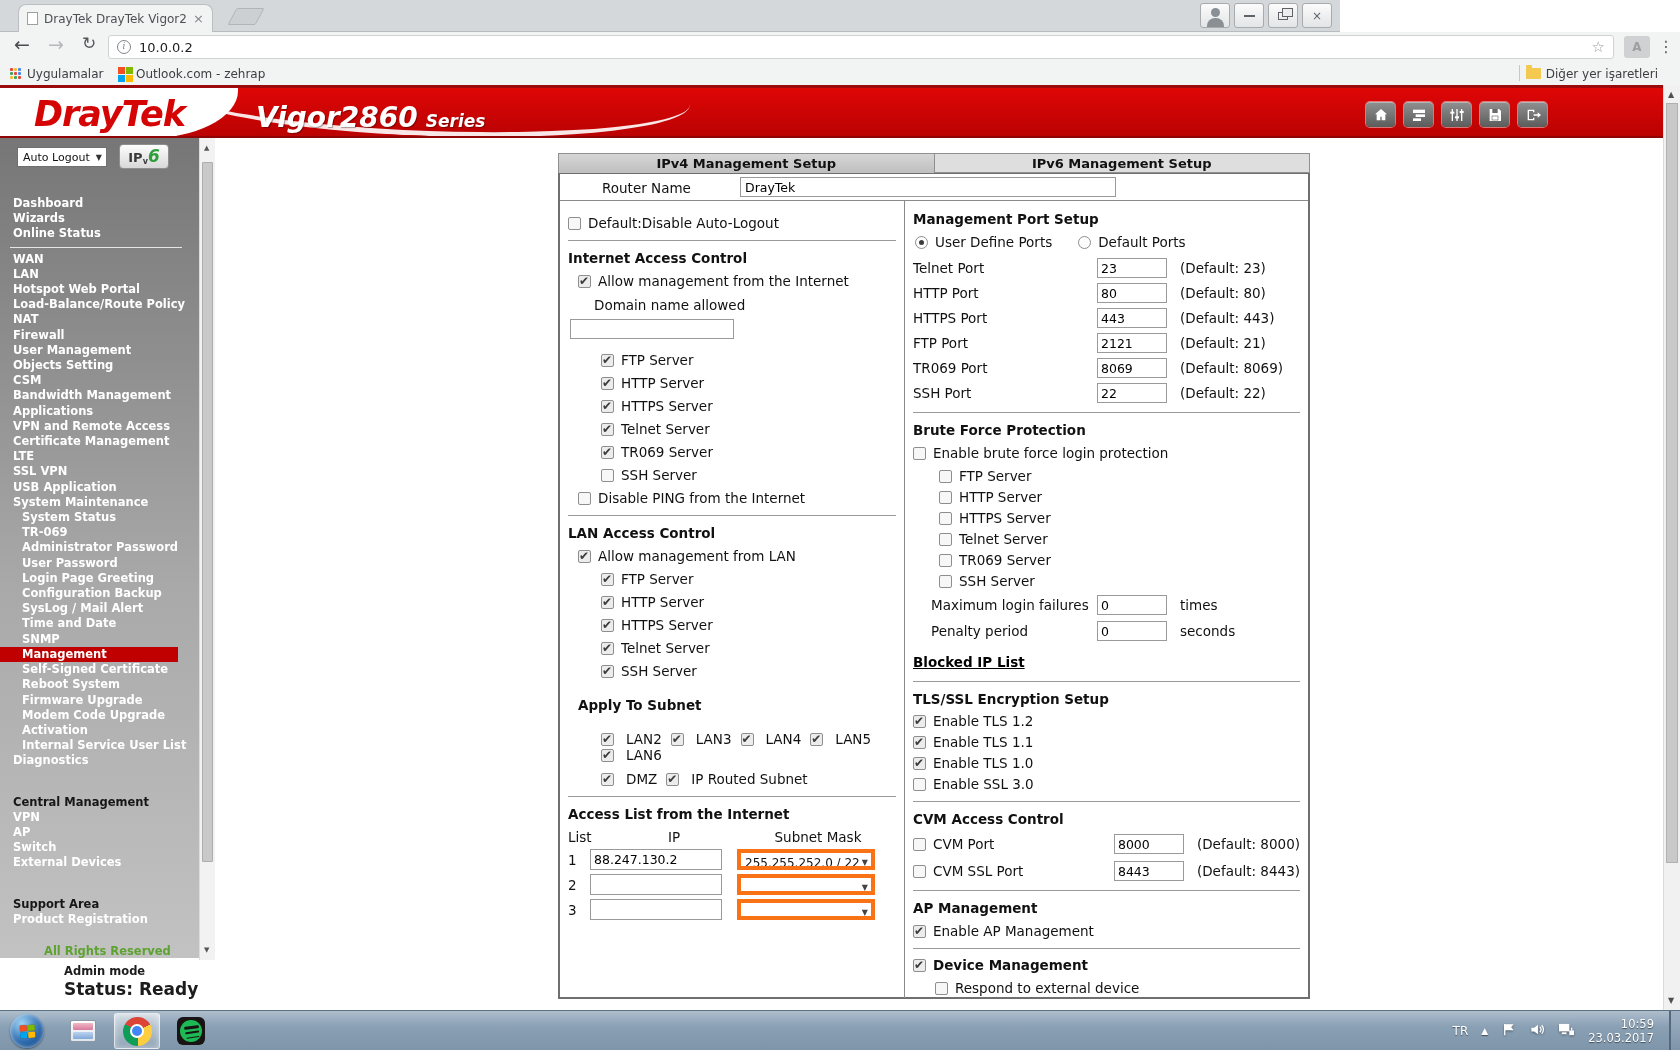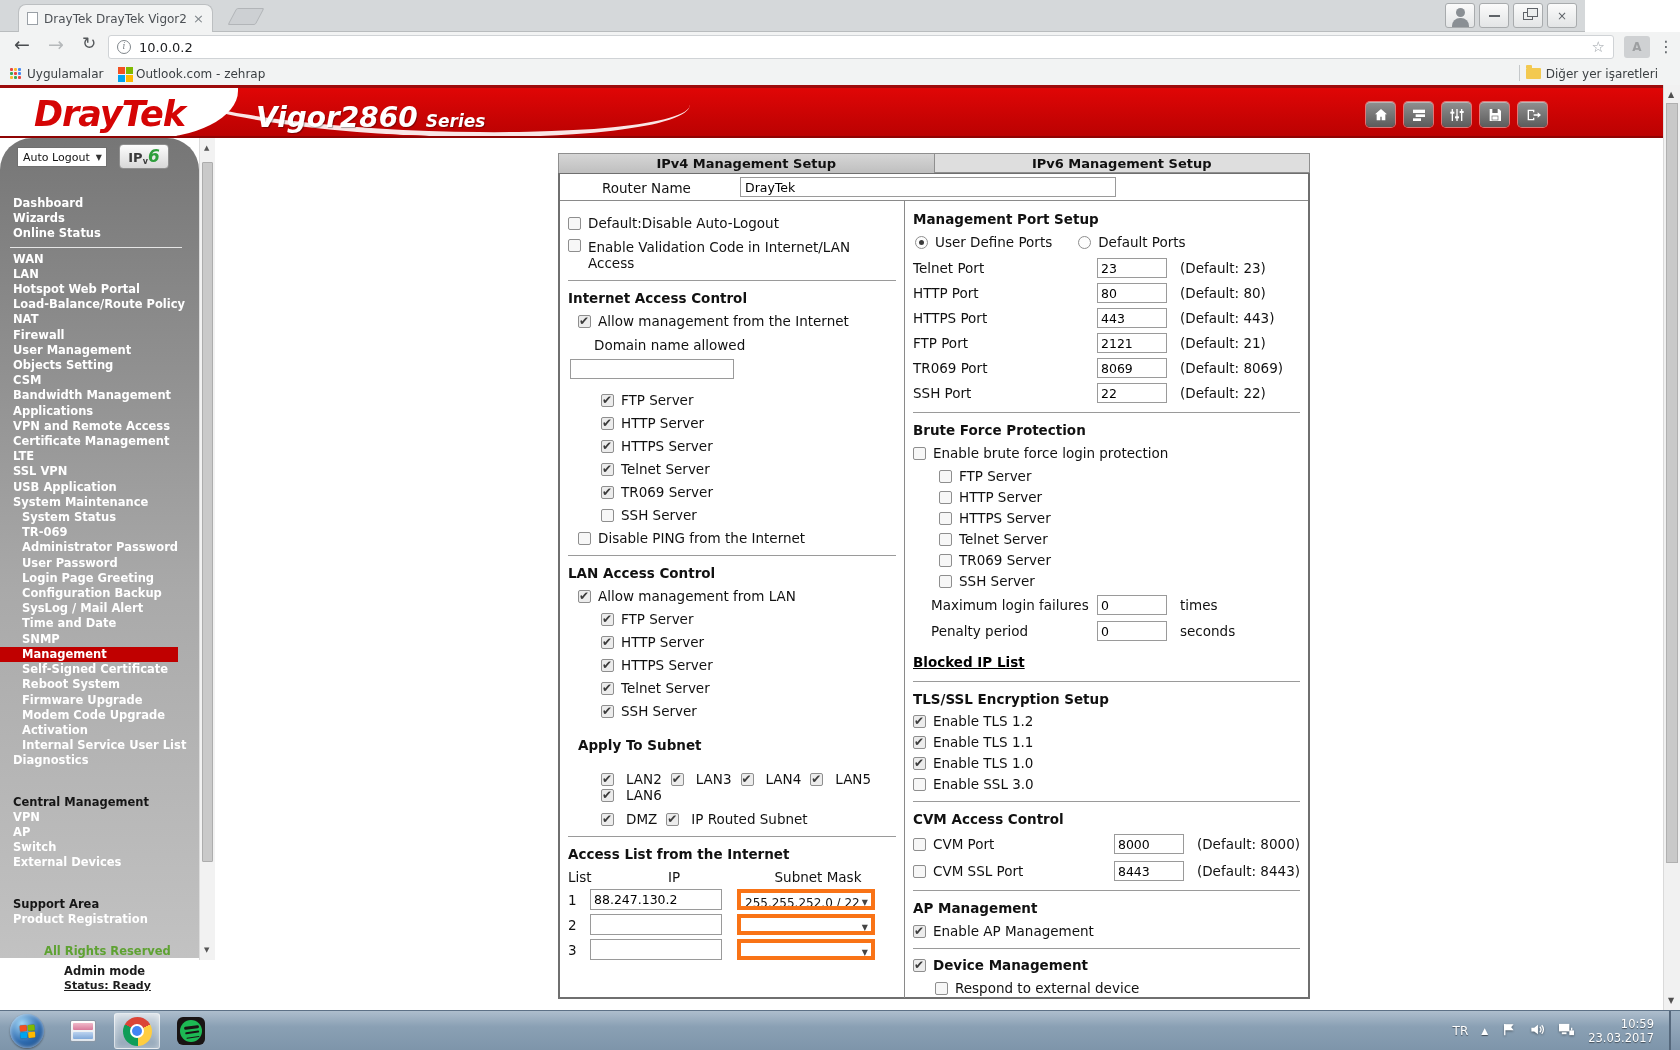--- a/index.html
+++ b/index.html
@@ -1,21 +1,21 @@
 <!DOCTYPE html>
 <html><head>
 <meta charset="utf-8">
 <style>
   * { margin:0; padding:0; box-sizing:border-box; }
   html,body { width:1680px; height:1050px; overflow:hidden; }
   body { font-family:"DejaVu Sans","Liberation Sans",sans-serif; }
   .screen { position:absolute; top:0; left:0; width:1680px; height:1050px; background:#fff; overflow:hidden; }
 
   
-  .tabstrip { position:absolute; top:0; left:0; width:1585px; height:32px; background:#d5d8da; border-bottom:1px solid #b9bcbe; }
+  .tabstrip { position:absolute; top:0; left:0; width:1340px; height:32px; background:#d5d8da; border-bottom:1px solid #b9bcbe; }
   .btab { position:absolute; left:18px; top:4px; width:195px; height:28px; background:#f2f3f3; border:1px solid #bcbfc1; border-bottom:none; border-radius:8px 8px 0 0; display:flex; align-items:center; padding:0 8px; }
   .btab .pageicon { width:11px; height:13px; background:#fff; border:1px solid #9aa0a6; margin-right:6px; flex:none; }
   .btab .ttitle { font-size:12px; color:#4d5156; white-space:nowrap; overflow:hidden; flex:1; }
   .btab .tclose { font-size:13px; color:#80868b; margin-left:6px; flex:none; }
   .newtab { position:absolute; left:232px; top:8px; width:28px; height:17px; background:#cdd0d3; border:1px solid #b2b5b8; transform:skewX(-28deg); border-radius:2px; }
   .winctl { position:absolute; top:3px; right:8px; display:flex; gap:4px; }
   .wbtn { width:30px; height:25px; border:1px solid #a8abad; border-radius:3px; background:linear-gradient(#fbfbfb,#e3e5e6); display:flex; align-items:center; justify-content:center; color:#5f6368; font-size:12px; position:relative; }
   .persona { width:9px; height:9px; border-radius:50%; background:#8a8f94; position:relative; top:-3px; }
   .persona::after { content:""; position:absolute; top:10px; left:-4px; width:17px; height:9px; border-radius:8px 8px 0 0; background:#8a8f94; }
   .minbar { width:11px; height:2px; background:#5f6368; }
@@ -46,37 +46,37 @@
   .swoosh-line { position:absolute; left:170px; top:-32px; width:520px; height:80px; border-radius:50%; border-bottom:5px solid rgba(255,255,255,.9); transform:rotate(2deg); }
   .dlogo { position:absolute; left:34px; top:6px; font-size:35px; font-weight:bold; font-style:italic; color:#d50505; letter-spacing:-1px; }
   .vigor { position:absolute; left:256px; top:13px; color:#fff; font-style:italic; font-weight:bold; font-size:28px; letter-spacing:0px; text-shadow:1px 1px 1px rgba(0,0,0,.35); }
   .vigor .ser { font-size:17px; margin-left:8px; }
   .bicons { position:absolute; right:133px; top:14px; display:flex; gap:9px; }
   .bicon { width:29px; height:25px; background:linear-gradient(#909090,#5c5c5c); border-radius:4px; box-shadow:0 0 0 1px rgba(255,255,255,.45), inset 0 1px 0 rgba(255,255,255,.35); display:flex; align-items:center; justify-content:center; }
   .bicon svg { fill:#fff; }
 
   
   .page { position:absolute; top:138px; left:0; width:1680px; height:872px; background:#fff; }
-  .sidebar { position:absolute; left:0; top:0; width:199px; height:872px; background-color:#fff; background-image:linear-gradient(#767676,#a9a9a9 55%,#c2c2c2); background-repeat:no-repeat; background-size:100% 820px;border-radius:32px; }
+  .sidebar { position:absolute; left:0; top:0; width:199px; height:872px; background-color:#fff; background-image:linear-gradient(#767676,#a9a9a9 55%,#c2c2c2); background-repeat:no-repeat; background-size:100% 820px; }
   .sb-head { position:absolute; left:0; top:0; width:199px; height:52px; }
   .autologout { position:absolute; left:17px; top:9px; width:90px; height:20px; background:#fff; border:1px solid #707070; font-size:11px; color:#111; display:flex; align-items:center; padding-left:5px; }
   .autologout .arr { position:absolute; right:4px; font-size:8px; color:#333; }
   .ipv6btn { position:absolute; left:119px; top:6px; width:50px; height:25px; background:linear-gradient(#fdfdfd,#d8d8d8); border:1px solid #8f8f8f; border-radius:4px; text-align:center; line-height:23px; font-size:13px; font-weight:bold; color:#3a3a3a; }
   .ipv6btn .v { font-size:8px; vertical-align:-2px; }
   .ipv6btn .six { color:#2e9e3c; font-style:italic; font-size:17px; }
   .nav { position:absolute; left:0; top:58px; width:192px; }
   .nav-item { font-size:11.5px; font-weight:bold; color:#fff; line-height:15.2px; padding-left:13px; white-space:nowrap; }
   .nav-item.sub { padding-left:22px; }
   .nav-item.section { color:#161616; }
   .nav-item.active { background:#c00000; width:178px; color:#fff; }
   .nav-item.divider { height:1px; background:#e6e6e6; margin:5px 8px 4px 10px; padding:0; width:172px; }
   .nav-item.gap { height:26px; padding:0; }
   .sb-rights { position:absolute; left:44px; top:806px; font-size:11.5px; font-weight:bold; color:#5ea232; }
   .sb-admin { position:absolute; left:64px; top:826px; font-size:11.5px; font-weight:bold; color:#1c1c1c; }
-  .sb-status { position:absolute; left:64px; top:841px; font-size:11px; font-weight:bold; color:#1c1c1c;text-decoration:underline; }
+  .sb-status { position:absolute; left:64px; top:841px; font-size:17px; font-weight:bold; color:#1c1c1c; }
   .side-scroll { position:absolute; left:199px; top:0; width:16px; height:822px; background:#f2f2f2; border-left:1px solid #dcdcdc; }
   .side-scroll .thumb { position:absolute; left:2px; top:24px; width:11px; height:700px; background:#c9c9c9; border:1px solid #adadad; border-radius:1px; }
   .sarrow { position:absolute; left:4px; font-size:7px; color:#555; }
 
   
   .formwrap { position:absolute; left:558px; top:15px; width:752px; }
   .ftabs { display:flex; height:20px; }
   .ftab { flex:1; text-align:center; font-size:13px; font-weight:bold; color:#111; line-height:20px; border:1px solid #8f8f8f; }
   .ftab.on { background:linear-gradient(#d6d6d6,#bfbfbf); border-bottom:none; }
   .ftab.off { background:#dedede; border-left:none; }
@@ -352,24 +352,20 @@
           <span class="rlab">Router Name</span>
           <input value="DrayTek" style="">
         </div>
         <div class="cols">
 
           <div class="col left">
             <div class="cbrow">
                 <span class="cb"></span>
                 <span class="cblabel">Default:Disable Auto-Logout</span>
               </div>
-            <div class="cbrow" style="align-items:flex-start;">
-                <span class="cb"></span>
-                <span class="cblabel" style="white-space:normal;line-height:16px;">Enable Validation Code in Internet/LAN Access</span>
-              </div>
             <hr class="sep">
             <div class="sect-title">Internet Access Control</div>
             <div class="cbrow ind1">
                 <span class="cb on"></span>
                 <span class="cblabel">Allow management from the Internet</span>
               </div>
             <div class="domain-lab">Domain name allowed</div>
             <input class="domain-input" value="" style="">
             <div>
 

